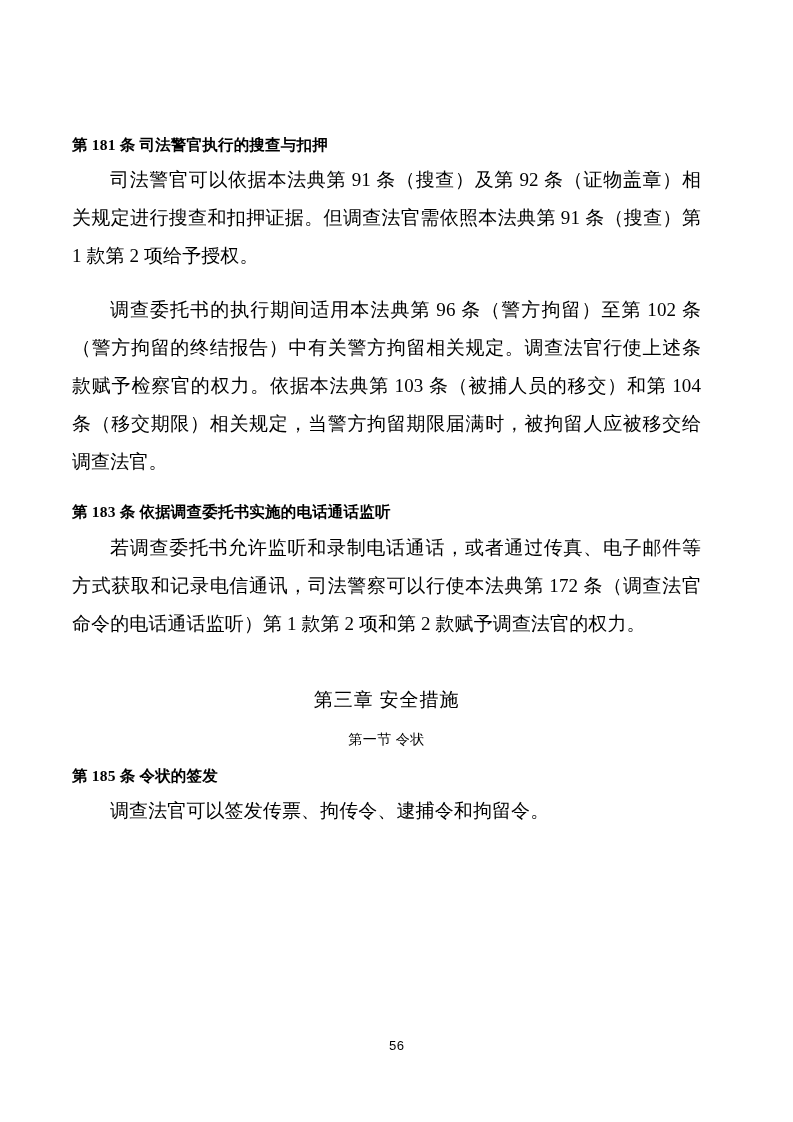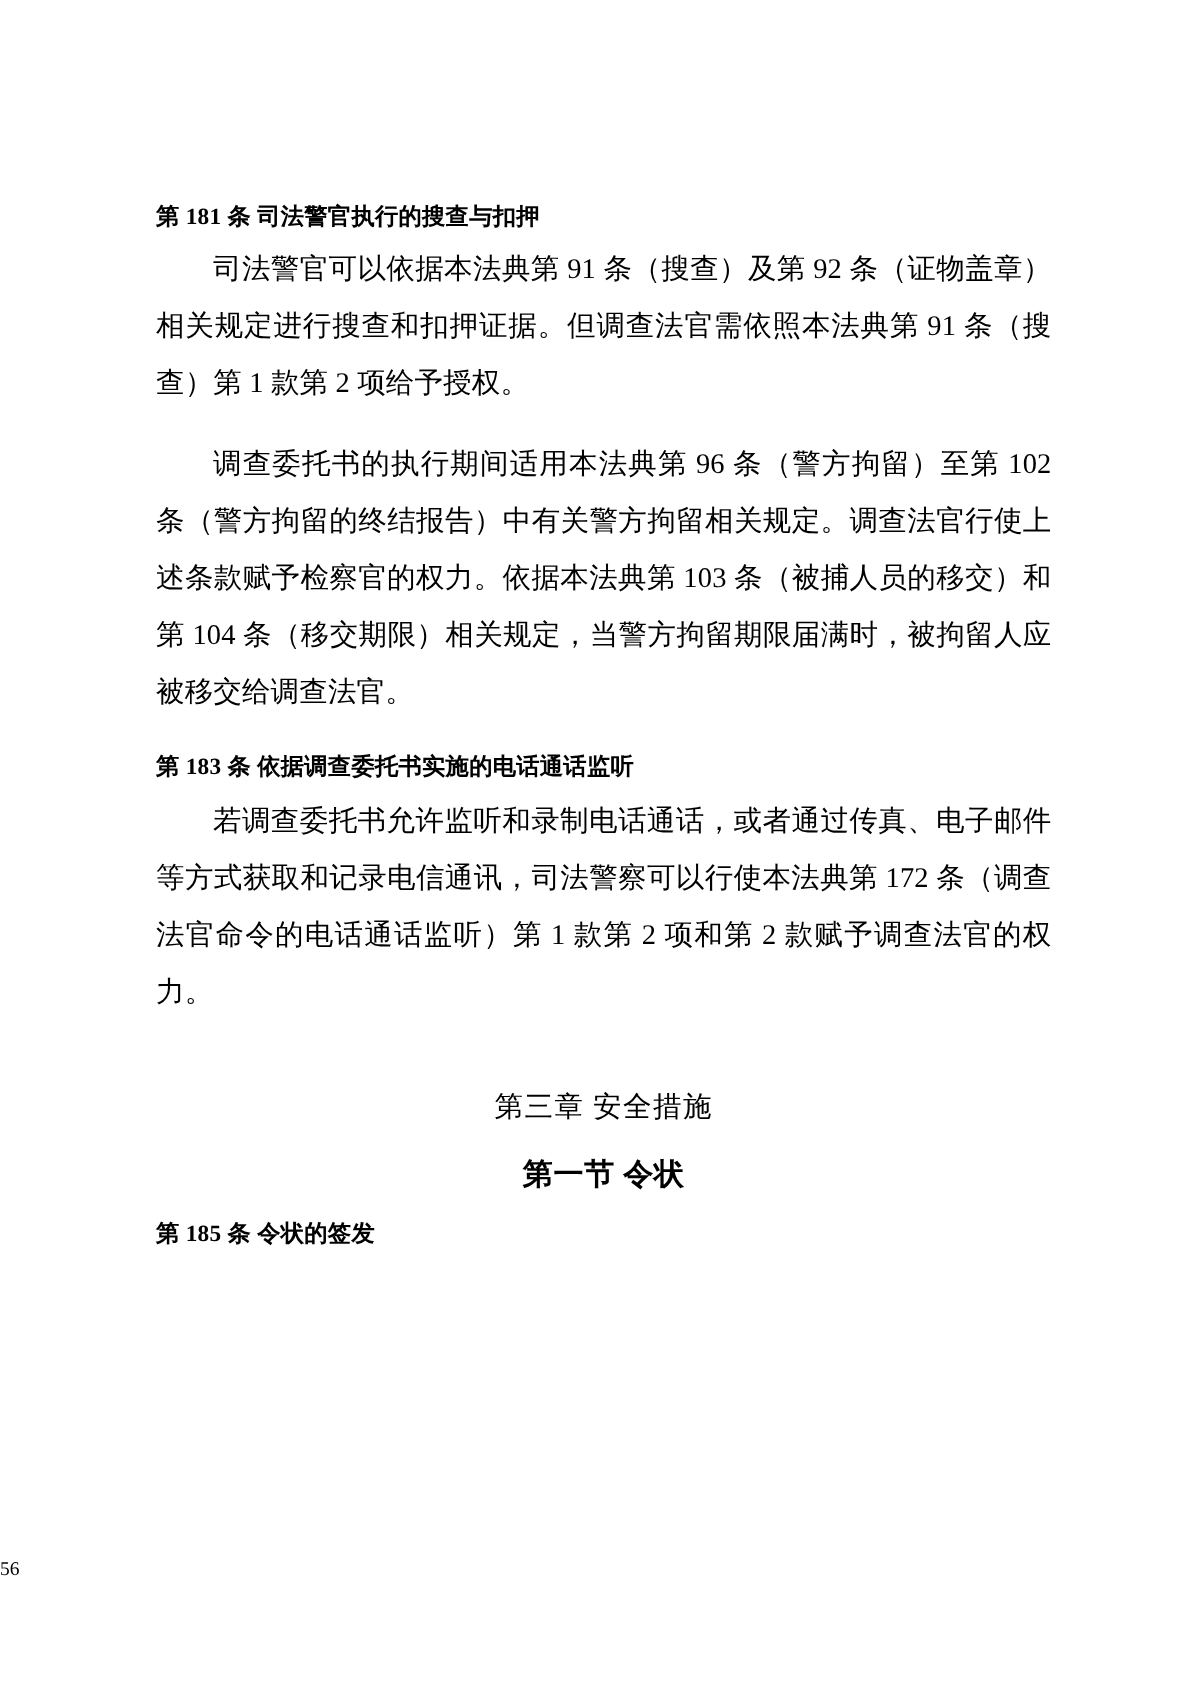--- a/index.html
+++ b/index.html
@@ -13,21 +13,21 @@
     position: relative;
     font-family: "Liberation Serif", "DejaVu Serif", serif;
     color: #000000;
   }
   .page {
     position: absolute;
     top: 0; left: 0;
     width: 793px;
     height: 1122px;
     box-sizing: border-box;
-    padding: 130px 92px 40px 104px;
+    padding: 130px 92px 40px 72px;
   }
   .article {
     margin-bottom: 2px;
   }
   .article-heading {
     font-weight: bold;
     font-size: 15.5px;
     line-height: 1.9;
     letter-spacing: 0.2px;
     margin: 0 0 2px 0;
@@ -46,33 +46,33 @@
   }
   .chapter-title {
     text-align: center;
     font-weight: normal;
     font-size: 19px;
     letter-spacing: 1px;
     margin: 44px 0 18px 0;
   }
   .section-title {
     text-align: center;
-    font-weight: bold;
-    font-size: 20px;
+    font-weight: normal;
+    font-size: 14px;
     letter-spacing: 0.5px;
     margin: 0 0 12px 0;
   }
   .page-number {
     position: absolute;
     bottom: 68px;
     left: 0;
     width: 793px;
-    text-align: left;
+    text-align: center;
     font-size: 13px;
-    font-family: Liberation Serif, serif;
+    font-family: Liberation Mono, monospace;
   }
 </style>
 </head>
 <body>
 
 <div class="page">
 
   <div class="article">
     <p class="article-heading">第 181 条  司法警官执行的搜查与扣押</p>
     <p class="article-body">司法警官可以依据本法典第 91 条（搜查）及第 92 条（证物盖章）相关规定进行搜查和扣押证据。但调查法官需依照本法典第 91 条（搜查）第 1 款第 2 项给予授权。</p>
@@ -86,17 +86,18 @@
     <p class="article-heading">第 183 条  依据调查委托书实施的电话通话监听</p>
     <p class="article-body">若调查委托书允许监听和录制电话通话，或者通过传真、电子邮件等方式获取和记录电信通讯，司法警察可以行使本法典第 172 条（调查法官命令的电话通话监听）第 1 款第 2 项和第 2 款赋予调查法官的权力。</p>
   </div>
 
 
   <h2 class="chapter-title">第三章  安全措施</h2>
   <h3 class="section-title">第一节  令状</h3>
 
   <div class="article">
     <p class="article-heading">第 185 条  令状的签发</p>
+    <p class="article-body">调查法官可以签发传票、拘传令、逮捕令和拘留令。</p>
   </div>
 
 </div>
 
 <div class="page-number">56</div>
 
 </body></html>

